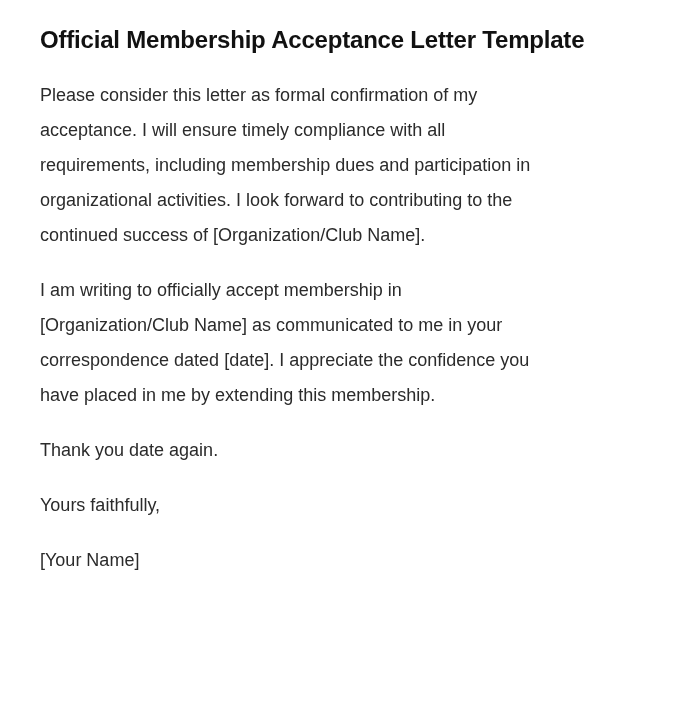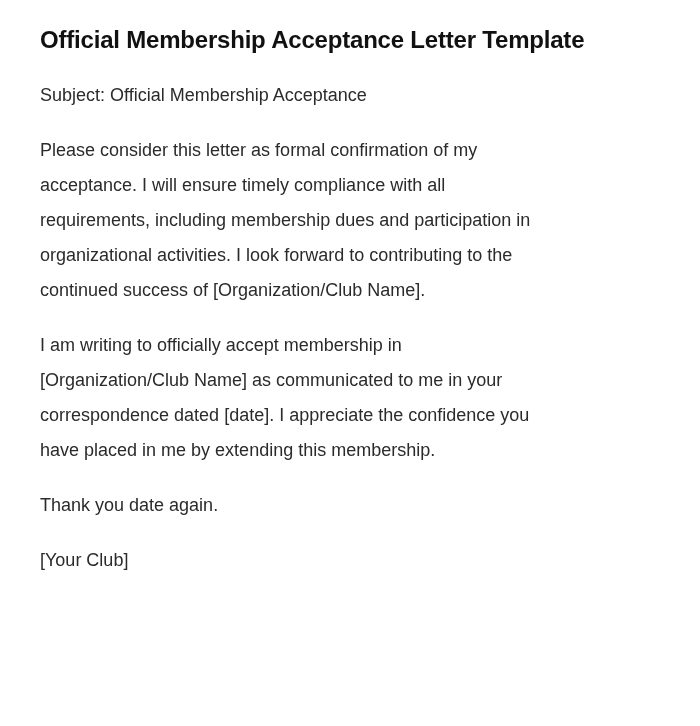--- a/index.html
+++ b/index.html
@@ -33,26 +33,26 @@
     color: var(--text-color, #2b2b2b);
     white-space: pre-line;
   }
 </style>
 </head>
 <body>
 
 <div class="page">
   <h1 class="title">Official Membership Acceptance Letter Template</h1>
   <div class="letter-body">
-      <p class="para">Subject: Official Membership Acceptance</p>
       <p class="para">Please consider this letter as formal confirmation of my
 acceptance. I will ensure timely compliance with all
 requirements, including membership dues and participation in
 organizational activities. I look forward to contributing to the
 continued success of [Organization/Club Name].</p>
       <p class="para">I am writing to officially accept membership in
 [Organization/Club Name] as communicated to me in your
 correspondence dated [date]. I appreciate the confidence you
 have placed in me by extending this membership.</p>
       <p class="para">Thank you date again.</p>
-      <p class="para">[Your Club]</p>
+      <p class="para">Yours faithfully,</p>
+      <p class="para">[Your Name]</p>
     </div>
 </div>
 
 </body></html>

